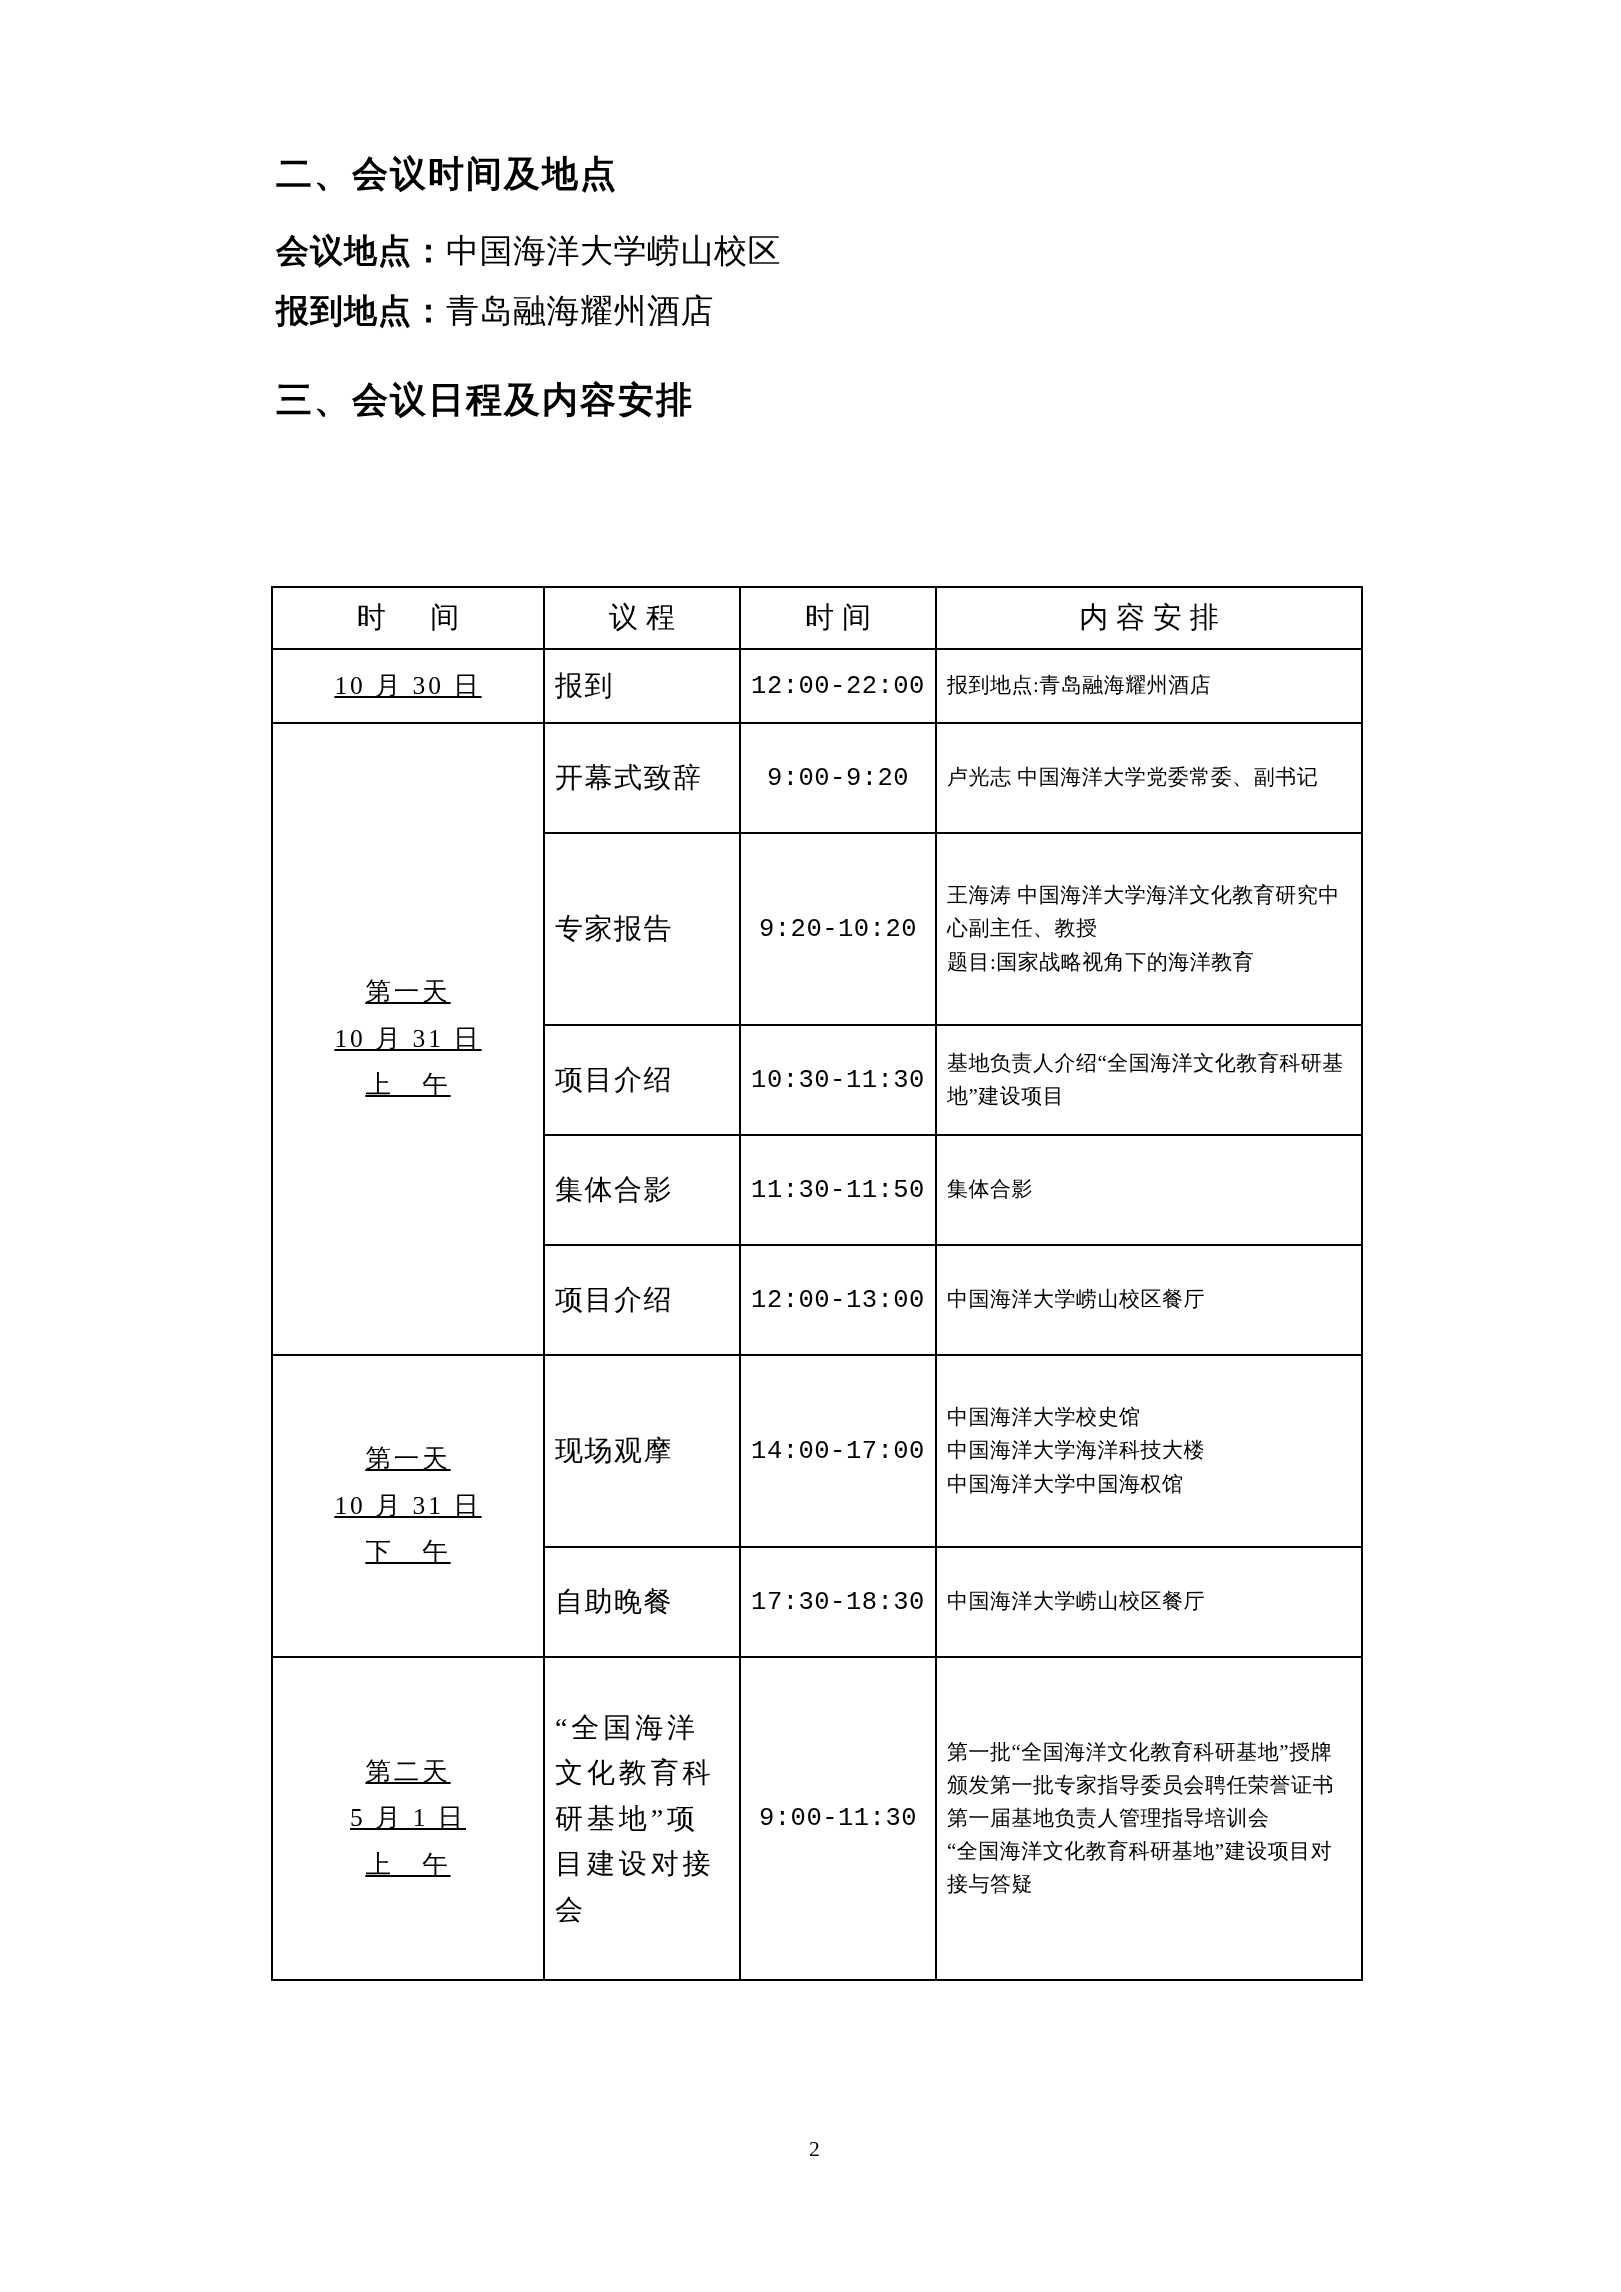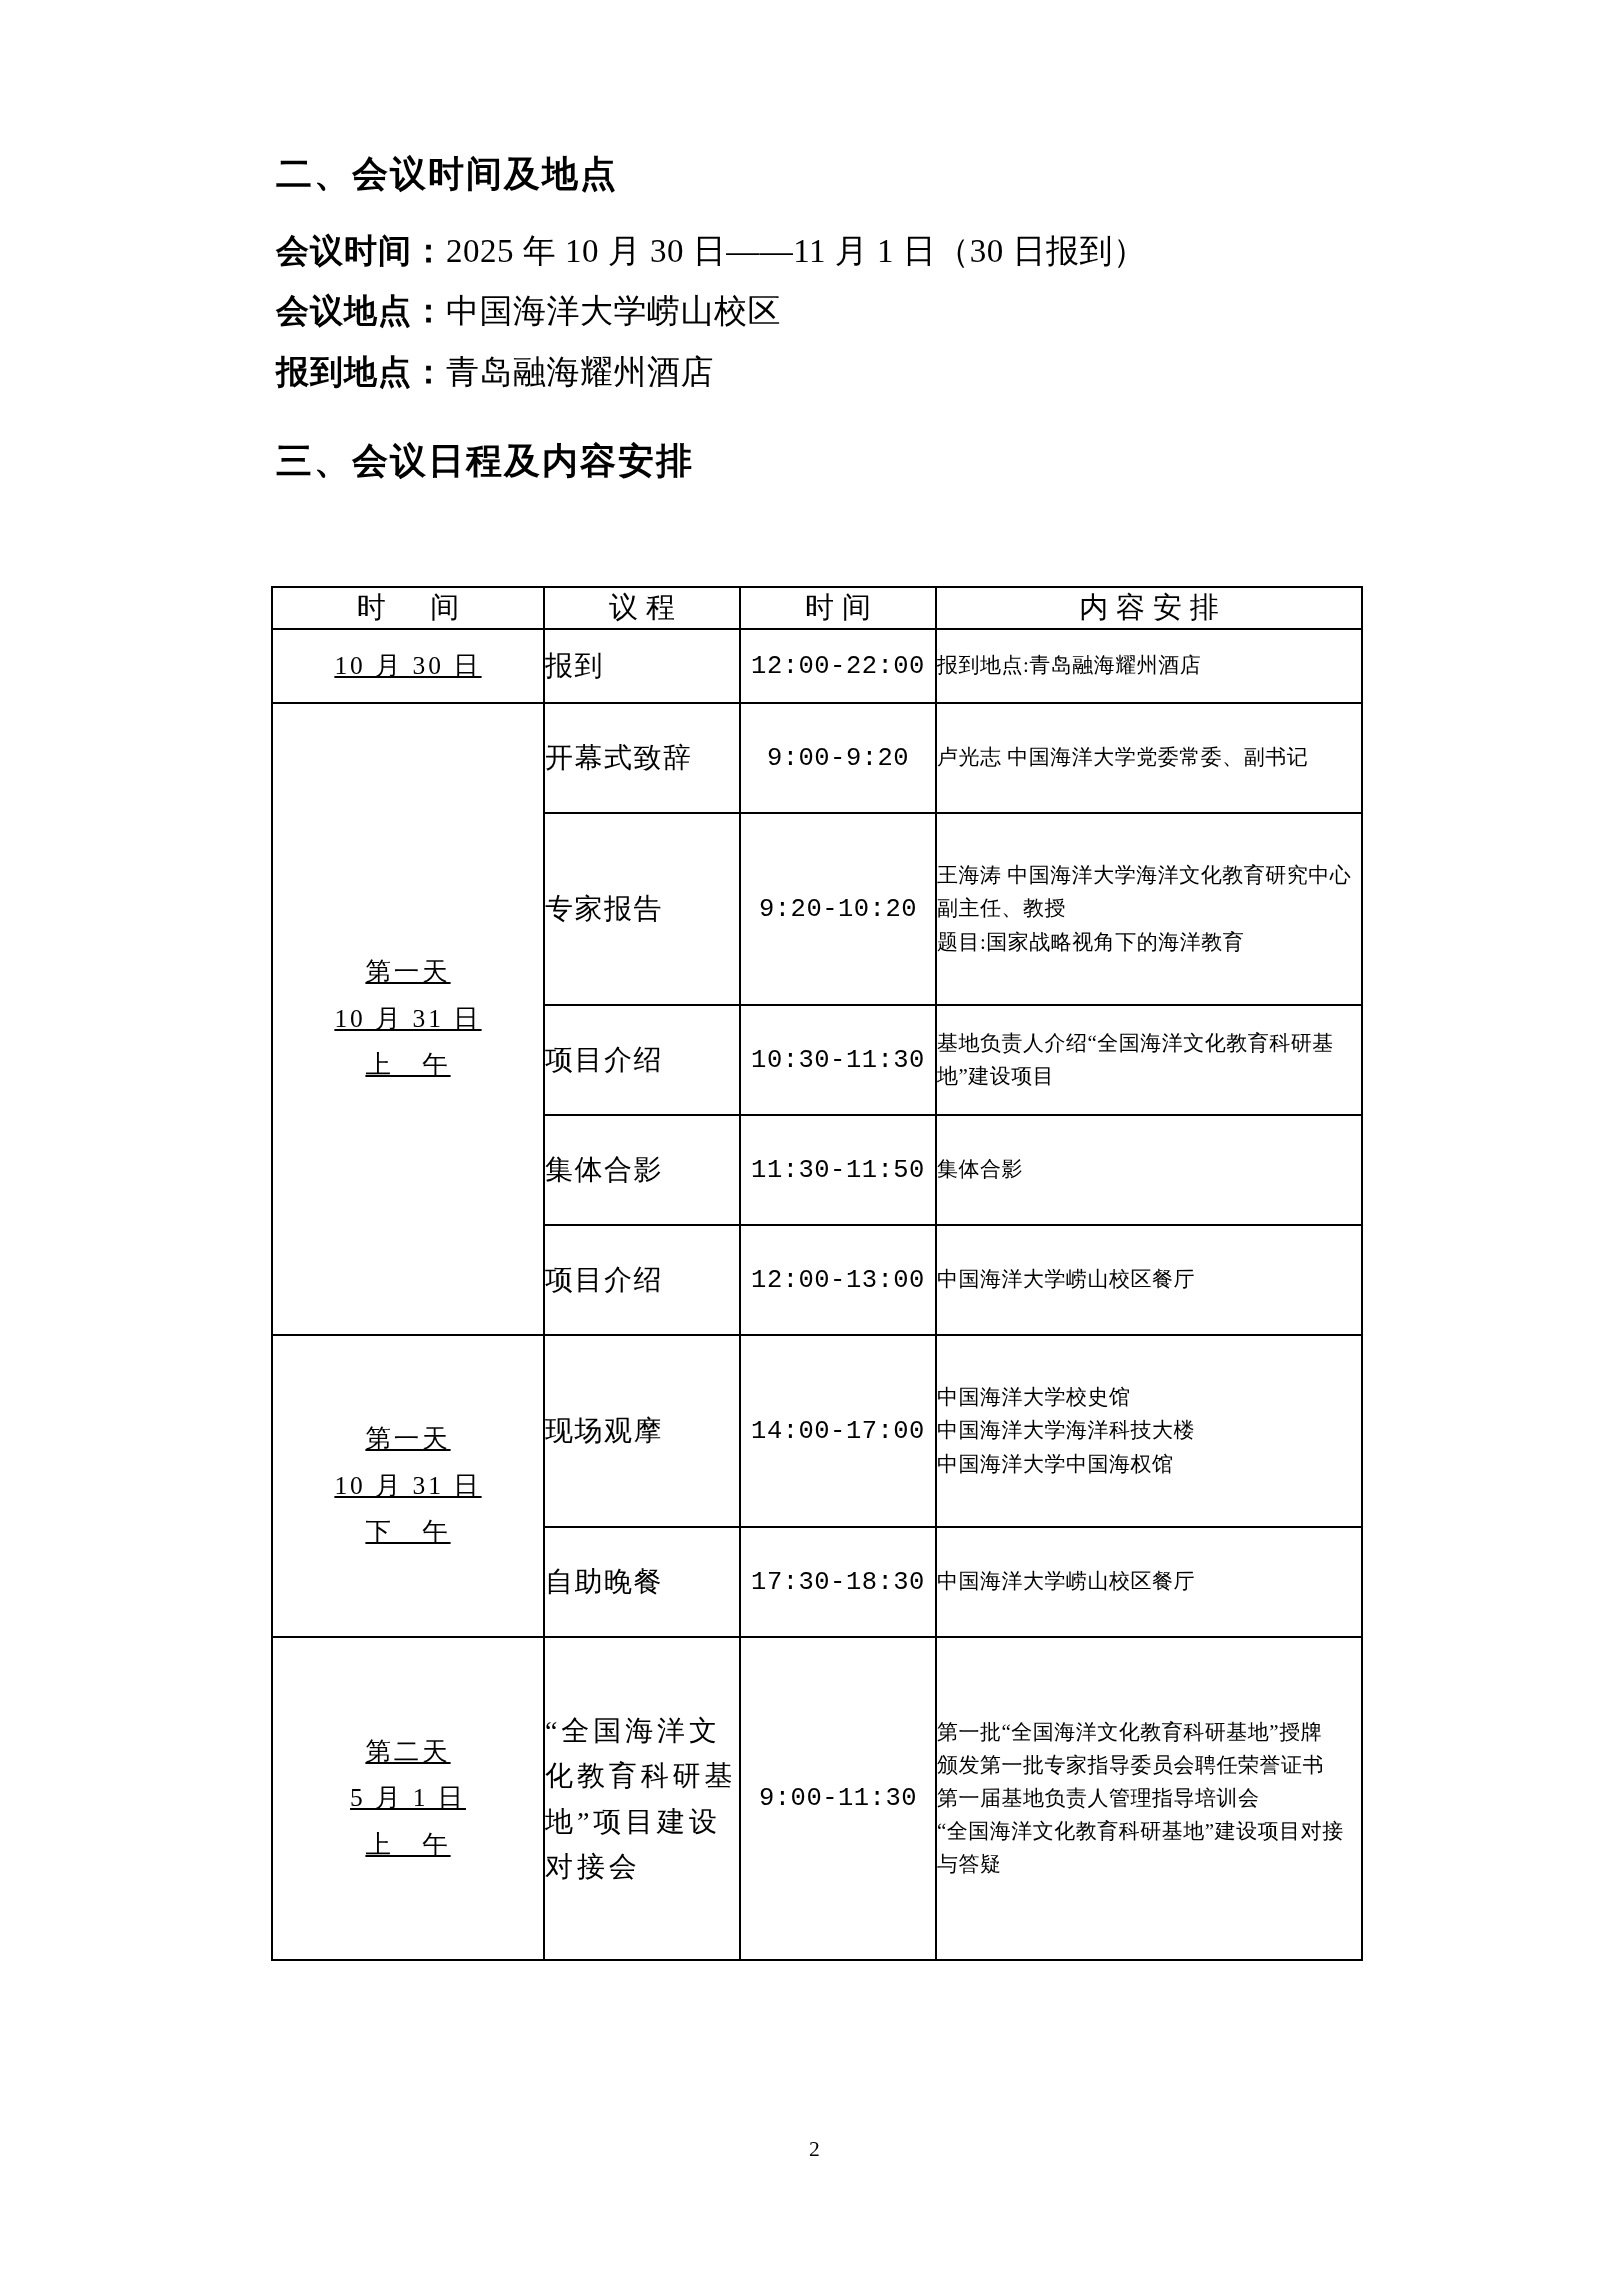--- a/index.html
+++ b/index.html
@@ -65,21 +65,21 @@
     width: 1091px;
   }
   table.schedule {
     border-collapse: collapse;
     width: 1091px;
     table-layout: fixed;
     background: #ffffff;
   }
   table.schedule td, table.schedule th {
     border: 2px solid #000000;
-    padding: 0;
+    padding: 10px;
     vertical-align: middle;
     font-weight: normal;
   }
   .col-w1 { width: 272px; }
   .col-w2 { width: 196px; }
   .col-w3 { width: 196px; }
   .col-w4 { width: 426px; }
 
   th.hdr {
     text-align: center;
@@ -143,23 +143,20 @@
 </style>
 </head>
 <body>
 
 <div class="page">
 
   <div class="content">
 
     <h2 class="section-heading">二、会议时间及地点</h2>
 
-    <p class="info-line">
-      <span class="info-label">会议时间：</span><span class="info-value">2025 年 10 月 30 日——11 月 1 日（30 日报到）</span>
-    </p>
 
     <p class="info-line">
       <span class="info-label">会议地点：</span><span class="info-value">中国海洋大学崂山校区</span>
     </p>
 
     <p class="info-line">
       <span class="info-label">报到地点：</span><span class="info-value">青岛融海耀州酒店</span>
     </p>
 
     <h2 class="section-heading heading-3">三、会议日程及内容安排</h2>

